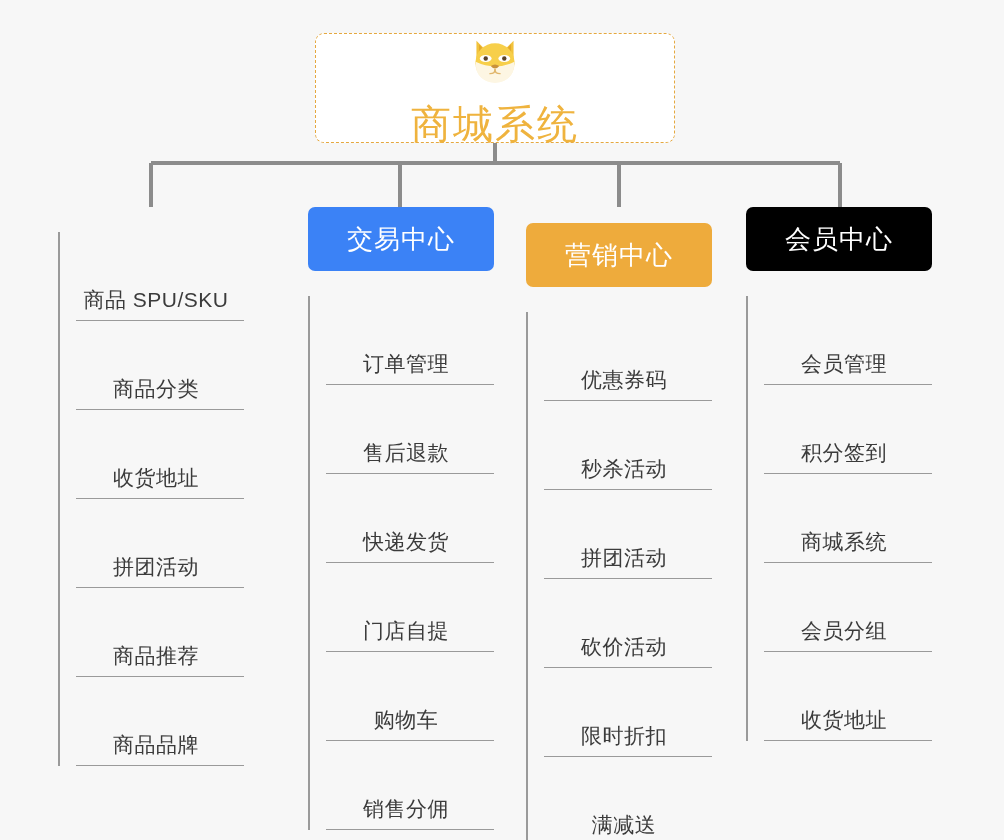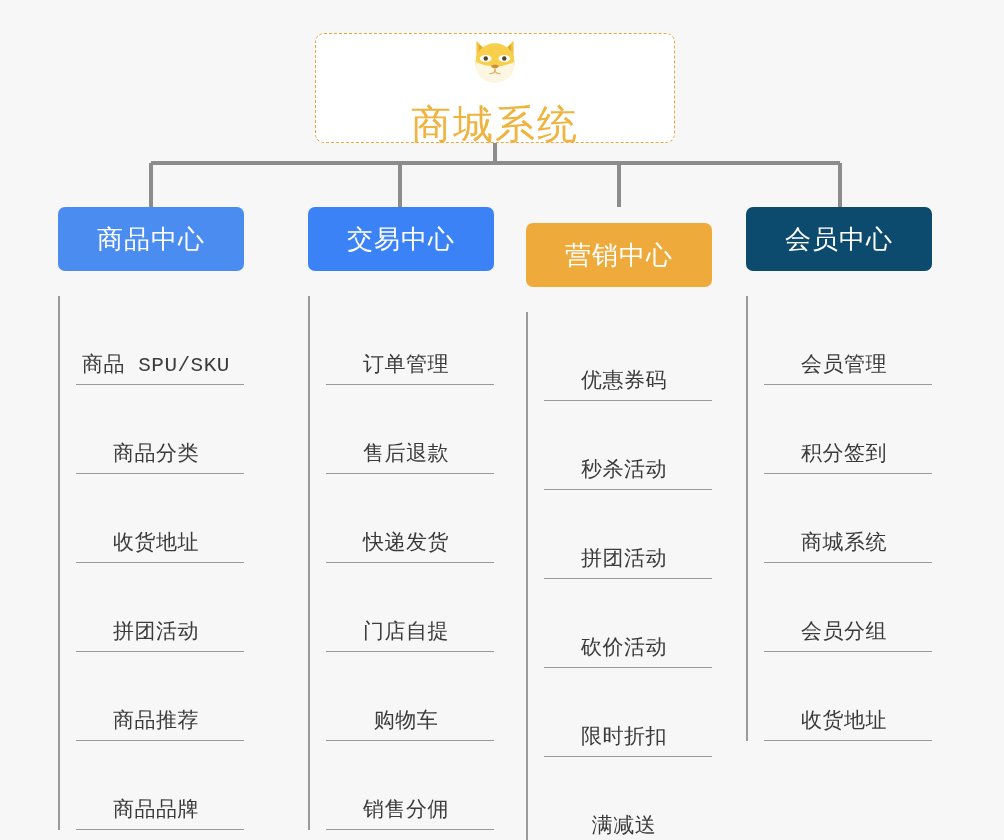--- a/index.html
+++ b/index.html
@@ -90,21 +90,20 @@
     letter-spacing: 1px;
     box-sizing: border-box;
   }
 
   .leaf-list {
     position: relative;
     margin-top: 25px;
     padding-left: 16px;
     border-left: 2px solid #9a9a9a;
     box-sizing: border-box;
-    font-family: Liberation Mono, monospace;
   }
   .leaf-item {
     height: 89px;
     box-sizing: border-box;
     display: flex;
     align-items: flex-end;
     justify-content: center;
     padding-bottom: 6px;
     padding-right: 8px;
     border-bottom: 1.5px solid #9a9a9a;
@@ -148,23 +147,20 @@
       <line x1="151" y1="163" x2="151" y2="207"></line>
       <line x1="400" y1="163" x2="400" y2="207"></line>
       <line x1="619" y1="163" x2="619" y2="207"></line>
       <line x1="840" y1="163" x2="840" y2="207"></line>
     </g>
   </svg>
 
   <div class="columns">
 
     <div class="column col-0">
-      <div class="cat-header" style="background: rgb(74, 140, 240);">
-        <span>商品中心</span>
-      </div>
       <div class="leaf-list">
         <div class="leaf-item">商品 SPU/SKU</div>
         <div class="leaf-item">商品分类</div>
         <div class="leaf-item">收货地址</div>
         <div class="leaf-item">拼团活动</div>
         <div class="leaf-item">商品推荐</div>
         <div class="leaf-item">商品品牌</div>
       </div>
     </div>
 
@@ -190,21 +186,21 @@
         <div class="leaf-item">优惠券码</div>
         <div class="leaf-item">秒杀活动</div>
         <div class="leaf-item">拼团活动</div>
         <div class="leaf-item">砍价活动</div>
         <div class="leaf-item">限时折扣</div>
         <div class="leaf-item">满减送</div>
       </div>
     </div>
 
     <div class="column col-3">
-      <div class="cat-header" style="background: #0c4a6e;">
+      <div class="cat-header" style="background: #000000;">
         <span>会员中心</span>
       </div>
       <div class="leaf-list">
         <div class="leaf-item">会员管理</div>
         <div class="leaf-item">积分签到</div>
         <div class="leaf-item">商城系统</div>
         <div class="leaf-item">会员分组</div>
         <div class="leaf-item">收货地址</div>
       </div>
     </div>

